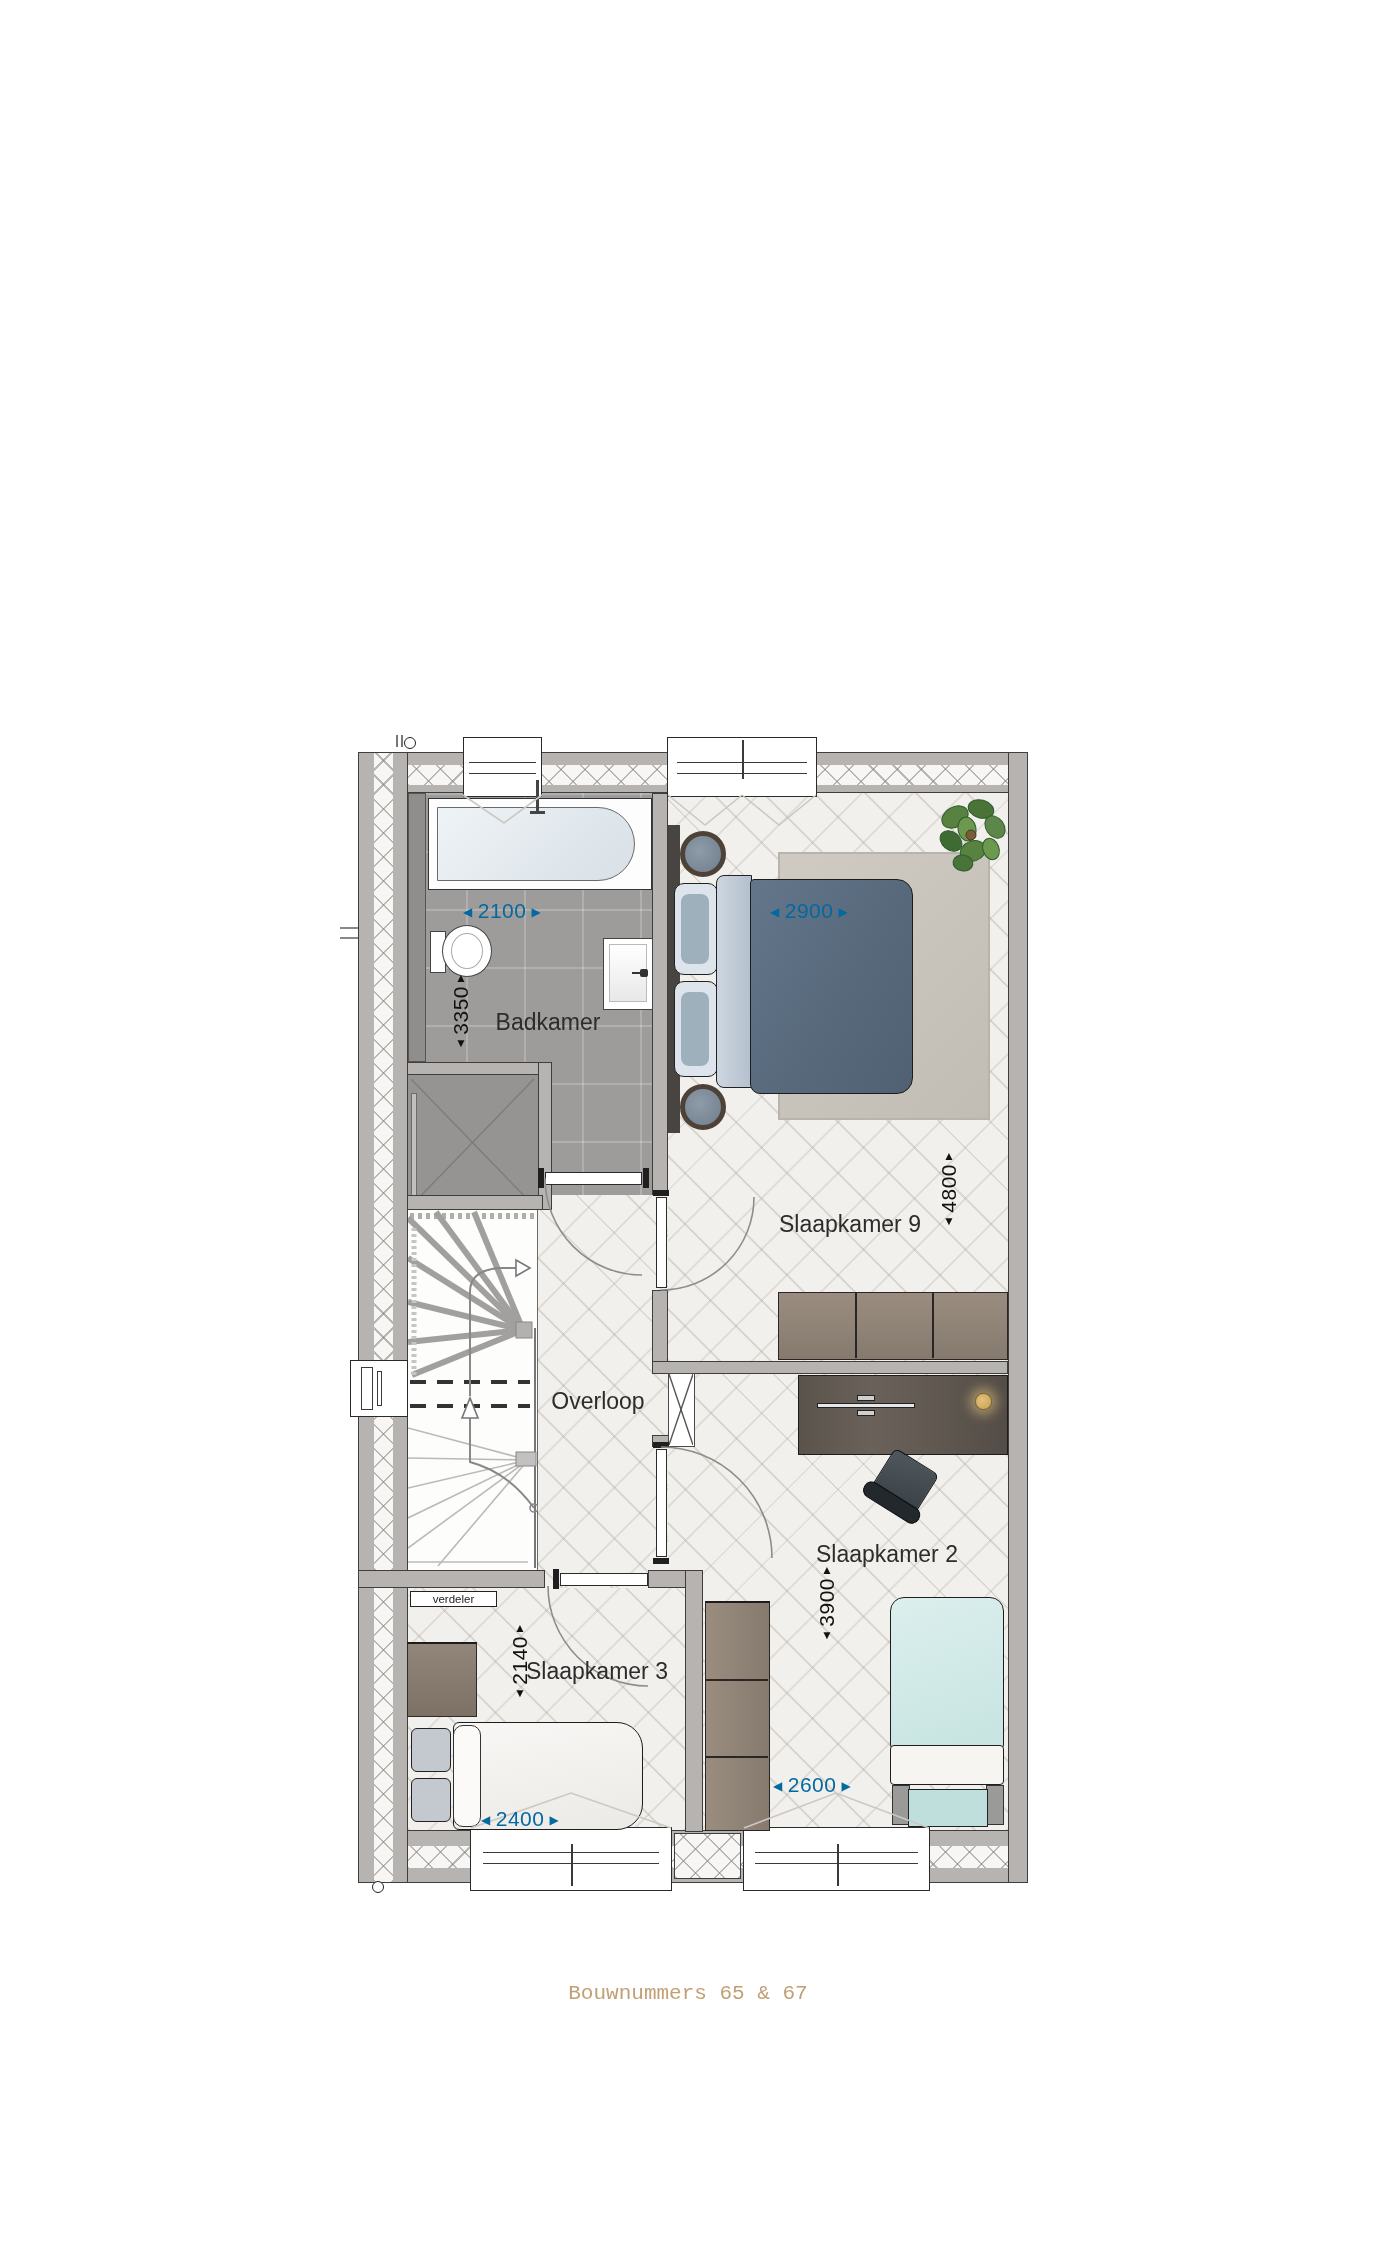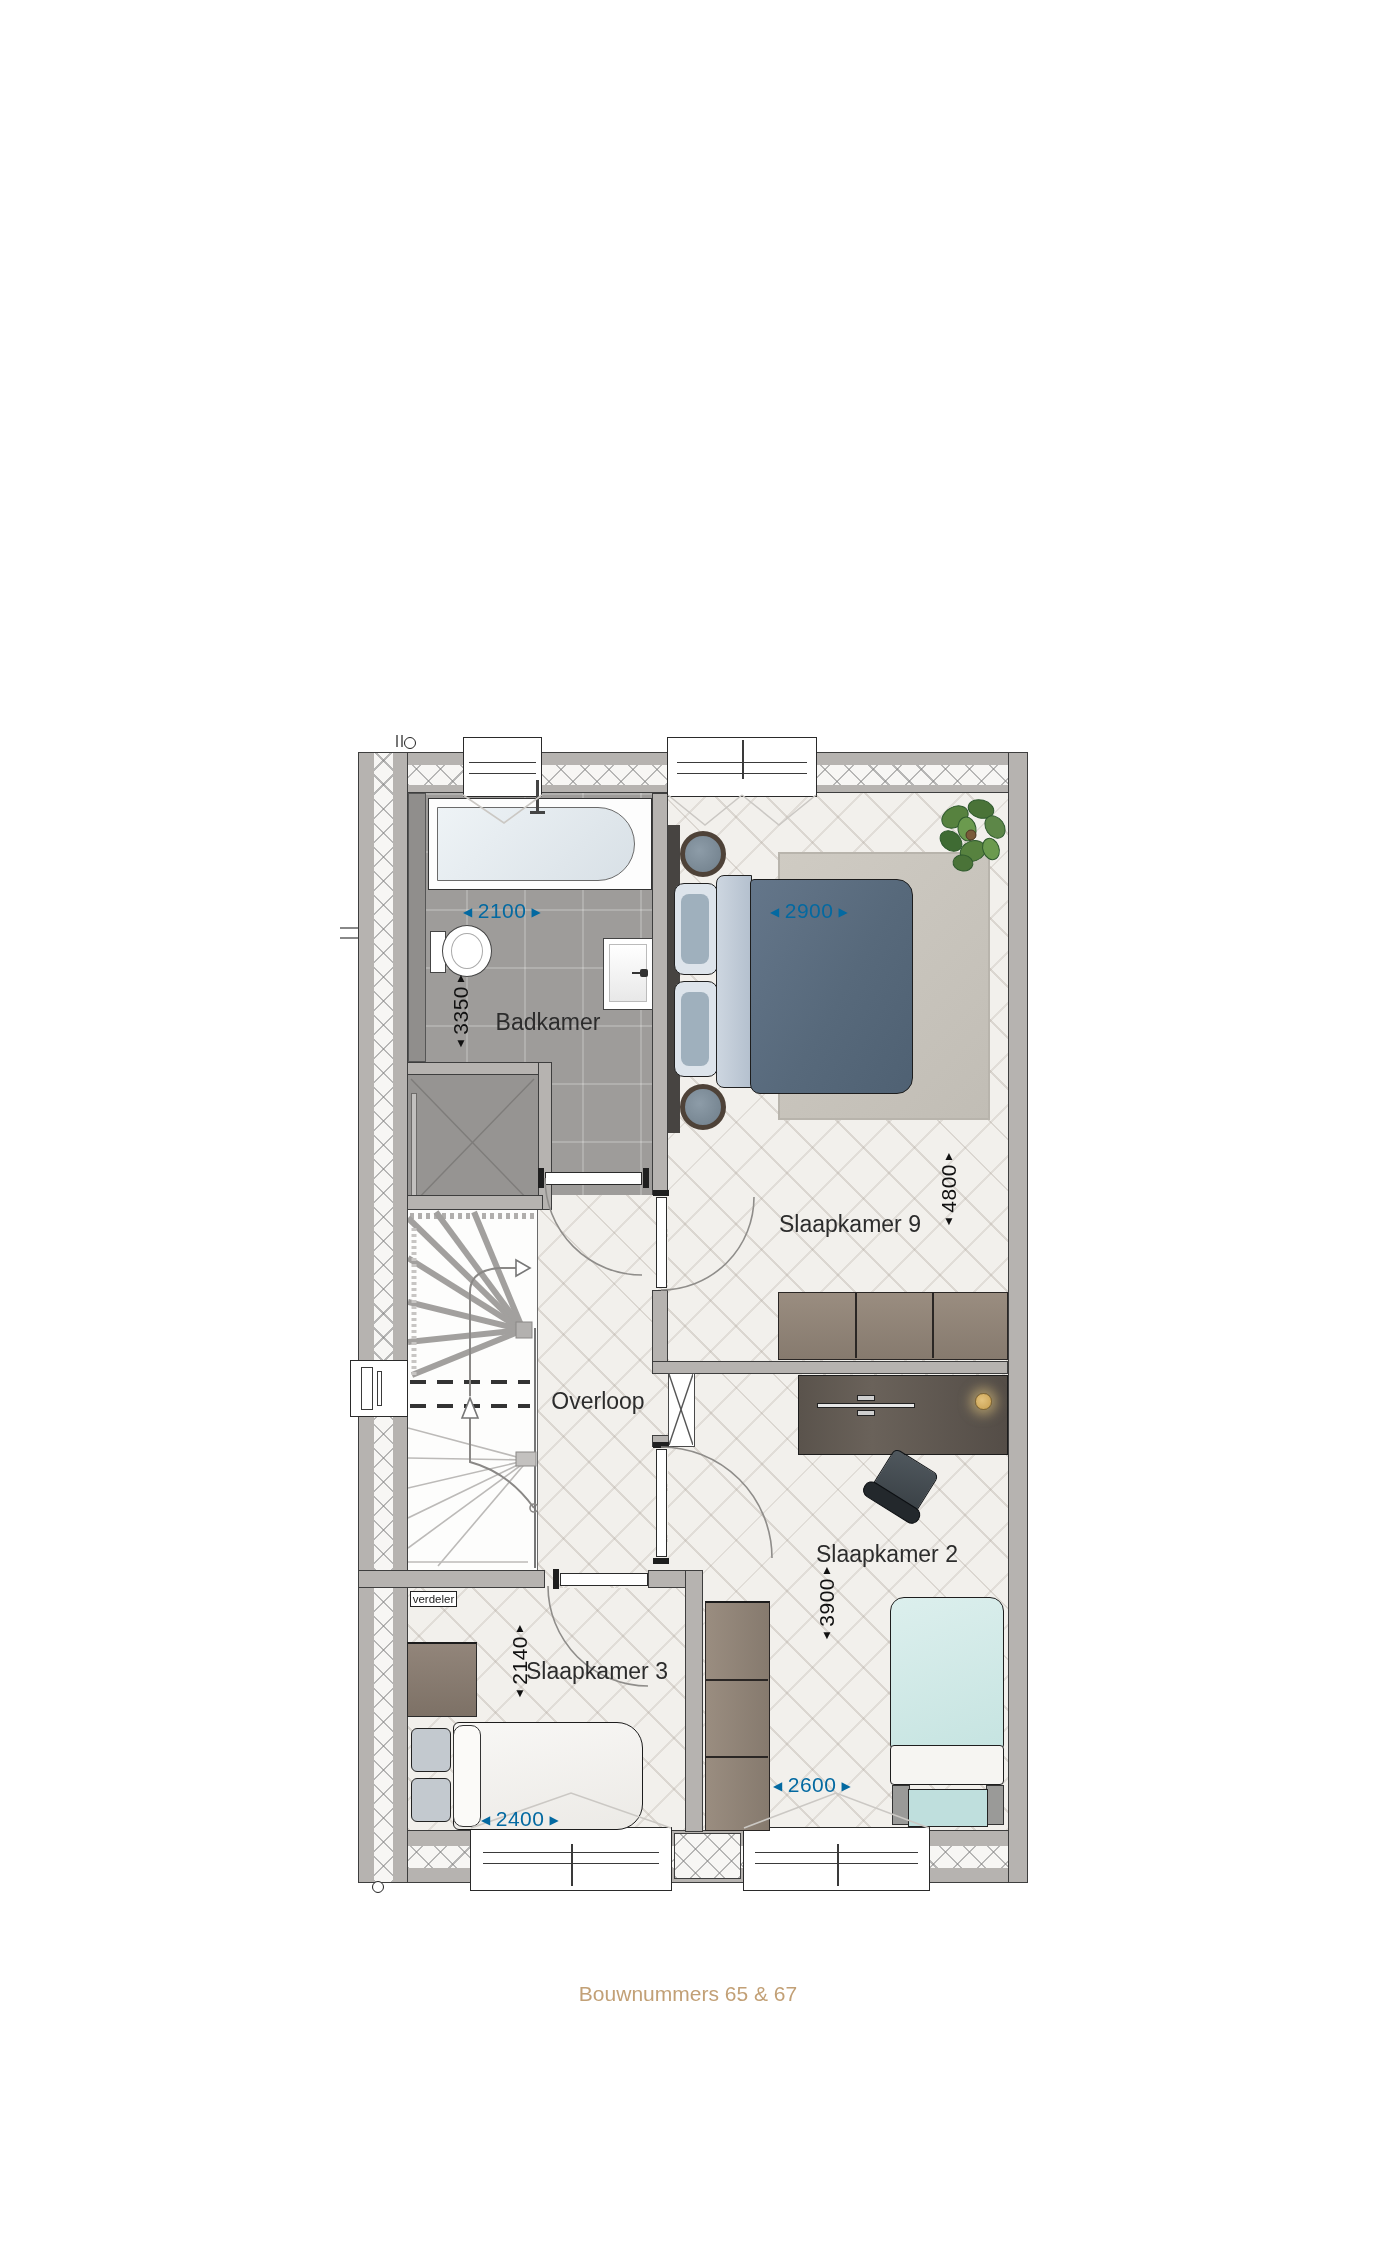--- a/index.html
+++ b/index.html
@@ -40,21 +40,21 @@
   .dim{font-size:21px;color:#0369a1;text-align:left;white-space:nowrap;letter-spacing:.5px;}
   .dim .arr{font-size:12px;position:relative;top:-2px;padding:0 5px;}
   .vdim{display:flex;flex-direction:column;align-items:center;gap:3px;}
   .vdim .arr{font-size:12px;line-height:10px;color:#111;}
   .vtext{writing-mode:vertical-rl;transform:rotate(180deg);font-size:21px;color:#111;letter-spacing:.5px;}
   .circ{background:#fff;border:1.5px solid #222;border-radius:50%;}
   
   #caption{position:absolute;left:0;top:1966px;width:1376px;text-align:center;}
   .cap-title{font-size:42px;font-weight:bold;color:#b28a5f;letter-spacing:.5px;}
   .cap-title sup{font-size:24px;}
-  .cap-sub{font-size:21px;color:#c2a076;}
+  .cap-sub{font-size:21px;color:#c2a076;font-family:Liberation Mono, monospace;}
   .cap-sub1{margin-top:16px;}
   .cap-sub2{margin-top:22px;}
 </style>
 </head>
 <body>
 
 <div id="plan">
 
   <div class="abs tiles" style="left:50px;top:58px;width:244px;height:402px;"></div>
   <div class="abs wood" style="left:310px;top:58px;width:340px;height:568px;"></div>
@@ -270,21 +270,21 @@
       <path d="M113,1093 L213,1058 L313,1093"></path>
       <path d="M386,1093 L478,1058 L571,1093"></path>
     </g>
   </svg>
 
   <div class="abs rlabel" style="left:120px;top:274px;width:140px;">Badkamer</div>
   <div class="abs rlabel" style="left:402px;top:476px;width:180px;">Slaapkamer 9</div>
   <div class="abs rlabel" style="left:160px;top:653px;width:160px;">Overloop</div>
   <div class="abs rlabel" style="left:439px;top:806px;width:180px;">Slaapkamer 2</div>
   <div class="abs rlabel" style="left:149px;top:923px;width:180px;">Slaapkamer 3</div>
-  <div class="abs" style="left:52px;top:856px;width:47px;height:16px;background:#fff;border:1px solid #222;font-size:11.5px;color:#222;text-align:center;line-height:15px;">verdeler</div>
+  <div class="abs" style="left:52px;top:856px;width:87px;height:16px;background:#fff;border:1px solid #222;font-size:11.5px;color:#222;text-align:center;line-height:15px;">verdeler</div>
 
   <div class="abs dim" style="left:100px;top:164px;width:140px;">
     <span class="arr">◀</span><span>2100</span><span class="arr">▶</span>
   </div>
   <div class="abs dim" style="left:407px;top:164px;width:140px;">
     <span class="arr">◀</span><span>2900</span><span class="arr">▶</span>
   </div>
   <div class="abs dim" style="left:118px;top:1072px;width:140px;">
     <span class="arr">◀</span><span>2400</span><span class="arr">▶</span>
   </div>

